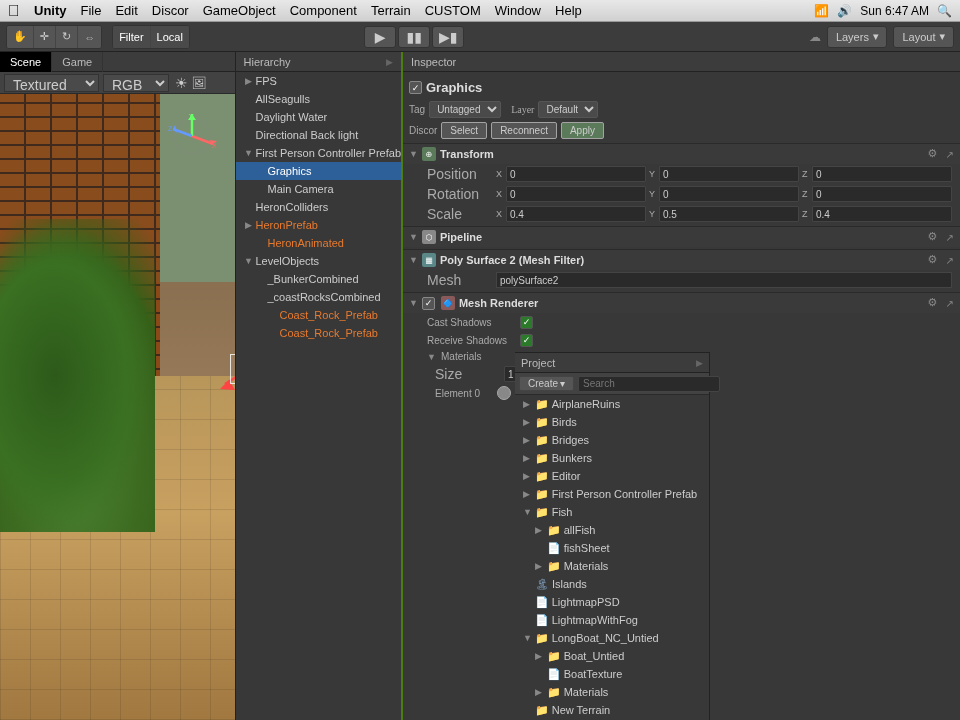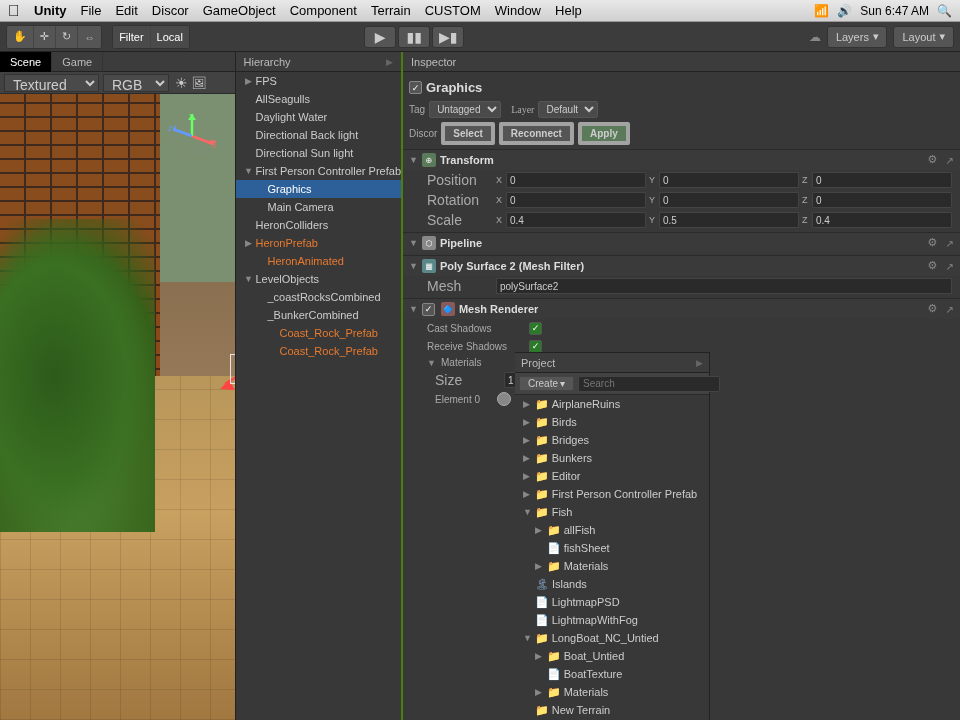--- a/index.html
+++ b/index.html
@@ -355,26 +355,25 @@
     }
     .insp-action-row {
       display: flex;
       align-items: center;
       padding: 2px 6px;
       gap: 4px;
     }
     .insp-action-btn {
       padding: 2px 8px;
       background: #555;
-      border: 4px solid #a3a3a3;
+      border: 1px solid #a3a3a3;
       border-radius: 2px;
       color: #ccc;
       font-size: 10px;
       cursor: pointer;
-      font-weight: bold;
     }
 
     
     .insp-section {
       border-top: 1px solid #2a2a2a;
       margin: 2px 0;
     }
     .insp-section-header {
       display: flex;
       align-items: center;
@@ -459,21 +458,21 @@
       border: 1px solid #444;
       color: #ccc;
       font-size: 10px;
       padding: 1px 3px;
       height: 16px;
     }
     .insp-checkbox-row {
       display: flex;
       align-items: center;
       padding: 2px 20px 2px 24px;
-      gap: 12px;
+      gap: 3px;
       min-height: 18px;
     }
     .insp-cb {
       width: 13px; height: 13px;
       background: #2a7a2a;
       border: 1px solid #555;
       border-radius: 2px;
       display: flex; align-items: center; justify-content: center;
       font-size: 9px; color: white;
     }
@@ -707,30 +706,29 @@
     <div class="hierarchy-header">
       <span>Hierarchy</span>
       <span style="margin-left:auto; color:#666; font-size:9px;">▶</span>
     </div>
     <div id="hierarchy-list">
 
     <div class="h-item" style="padding-left: 8px;"><span class="h-expand" style="font-size:9px;color:#888;width:10px;display:inline-block;">▶</span><span style="margin-right:2px;"></span>FPS</div>
         <div class="h-item" style="padding-left: 8px;"><span class="h-expand" style="font-size:9px;color:#888;width:10px;display:inline-block;"> </span><span style="margin-right:2px;"></span>AllSeagulls</div>
         <div class="h-item" style="padding-left: 8px;"><span class="h-expand" style="font-size:9px;color:#888;width:10px;display:inline-block;"> </span><span style="margin-right:2px;"></span>Daylight Water</div>
         <div class="h-item" style="padding-left: 8px;"><span class="h-expand" style="font-size:9px;color:#888;width:10px;display:inline-block;"> </span><span style="margin-right:2px;"></span>Directional Back light</div>
-        <div class="h-item" style="padding-left: 8px;"><span class="h-expand" style="font-size:9px;color:#888;width:10px;display:inline-block;"> </span><span style="margin-right:2px;"></span>Directional Sun light</div>
         <div class="h-item" style="padding-left: 8px;"><span class="h-expand" style="font-size:9px;color:#888;width:10px;display:inline-block;">▼</span><span style="margin-right:2px;"></span>First Person Controller Prefab</div>
         <div class="h-item selected h-indent-1" style="padding-left: 20px;"><span class="h-expand" style="font-size:9px;color:#888;width:10px;display:inline-block;"> </span><span style="margin-right:2px;"></span>Graphics</div>
         <div class="h-item h-indent-1" style="padding-left: 20px;"><span class="h-expand" style="font-size:9px;color:#888;width:10px;display:inline-block;"> </span><span style="margin-right:2px;"></span>Main Camera</div>
         <div class="h-item" style="padding-left: 8px;"><span class="h-expand" style="font-size:9px;color:#888;width:10px;display:inline-block;"> </span><span style="margin-right:2px;"></span>HeronColliders</div>
         <div class="h-item" style="color: rgb(232, 122, 46); padding-left: 8px;"><span class="h-expand" style="font-size:9px;color:#888;width:10px;display:inline-block;">▶</span><span style="margin-right:2px;"></span>HeronPrefab</div>
         <div class="h-item h-indent-1" style="color: rgb(232, 122, 46); padding-left: 20px;"><span class="h-expand" style="font-size:9px;color:#888;width:10px;display:inline-block;"> </span><span style="margin-right:2px;"></span>HeronAnimated</div>
         <div class="h-item" style="padding-left: 8px;"><span class="h-expand" style="font-size:9px;color:#888;width:10px;display:inline-block;">▼</span><span style="margin-right:2px;"></span>LevelObjects</div>
+        <div class="h-item h-indent-1" style="padding-left: 20px;"><span class="h-expand" style="font-size:9px;color:#888;width:10px;display:inline-block;"> </span><span style="margin-right:2px;"></span>_BunkerCombined</div>
         <div class="h-item h-indent-1" style="padding-left: 20px;"><span class="h-expand" style="font-size:9px;color:#888;width:10px;display:inline-block;"> </span><span style="margin-right:2px;"></span>_coastRocksCombined</div>
-        <div class="h-item h-indent-1" style="padding-left: 20px;"><span class="h-expand" style="font-size:9px;color:#888;width:10px;display:inline-block;"> </span><span style="margin-right:2px;"></span>_BunkerCombined</div>
         <div class="h-item h-indent-2" style="color: rgb(232, 122, 46); padding-left: 32px;"><span class="h-expand" style="font-size:9px;color:#888;width:10px;display:inline-block;"> </span><span style="margin-right:2px;"></span>Coast_Rock_Prefab</div>
         <div class="h-item h-indent-2" style="color: rgb(232, 122, 46); padding-left: 32px;"><span class="h-expand" style="font-size:9px;color:#888;width:10px;display:inline-block;"> </span><span style="margin-right:2px;"></span>Coast_Rock_Prefab</div>
       </div>
   </div>
 
   <div id="inspector-panel">
     <div class="inspector-header">
       <span>Inspector</span>
     </div>
     <div id="inspector-content">

